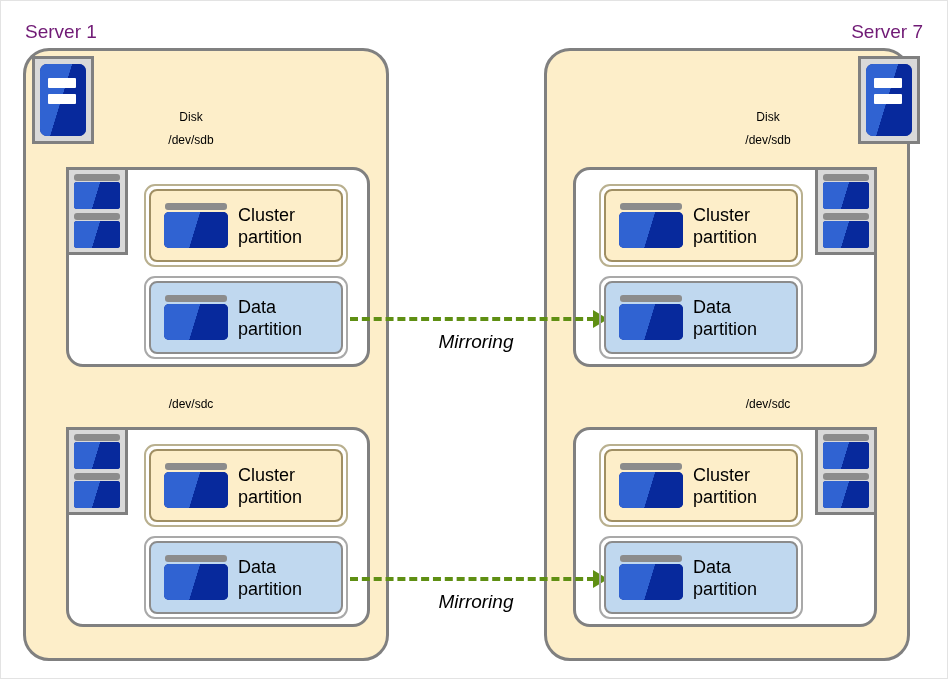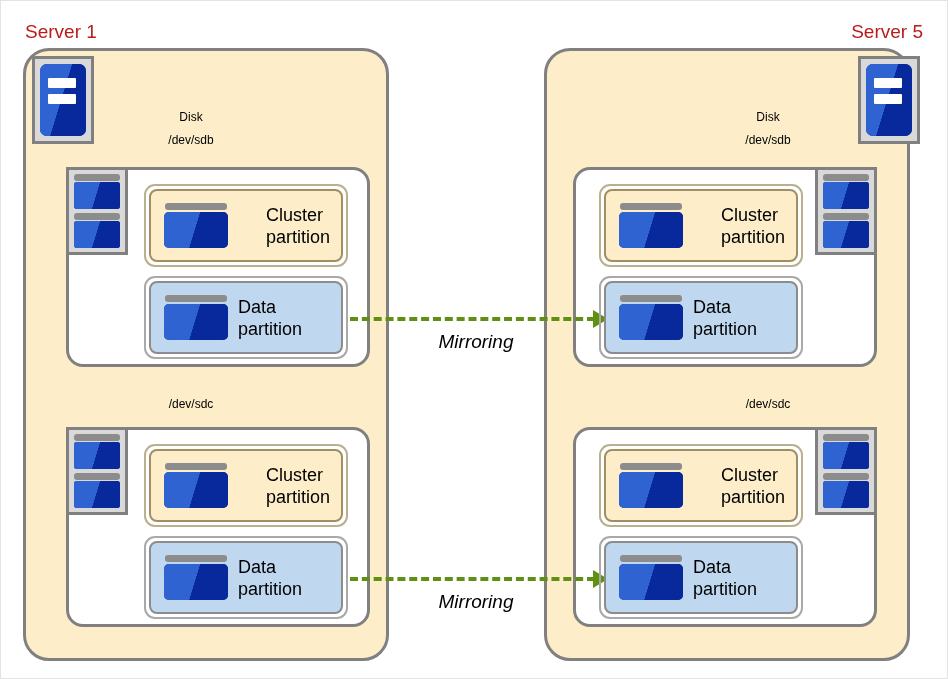--- a/index.html
+++ b/index.html
@@ -21,21 +21,21 @@
     position:absolute;
     background:#fdeec9;
     border:3px solid #808080;
     border-radius:26px;
     box-sizing:border-box;
   }
   .server-label{
     position:absolute;
     font-size:19px;
     line-height:22px;
-    color:#b91c1c;
+    color:#701a75;
     white-space:nowrap;
   }
 
   
   .server-icon{
     position:absolute;
     width:62px;height:88px;
     background:#d9d9d9;
     border:3px solid #808080;
     box-sizing:border-box;
@@ -117,21 +117,21 @@
   }
   .partition .inner{
     width:100%;height:100%;
     box-sizing:border-box;
     border-radius:8px;
     display:flex;align-items:center;
     padding-left:13px;
   }
   .partition.cluster{border-color:#b9b08f;}
   .partition.cluster .inner{
-    background:#fdeec9;border:2px solid #a08f63;gap:28px;
+    background:#fdeec9;border:2px solid #a08f63;
   }
   .partition.data{border-color:#a9a9a9;}
   .partition.data .inner{
     background:#c0d8ef;border:2px solid #8c8c8c;
   }
 
   
   .part-icon{
     position:relative;
     width:64px;height:45px;
@@ -277,21 +277,21 @@
         <div class="cap"></div>
         <div class="face"></div>
       </div>
       <div class="part-text">
         <div>Data</div>
         <div>partition</div>
       </div>
     </div>
   </div>
 
-  <div class="server-label" style="right:24px;top:20px;">Server 5</div>
+  <div class="server-label" style="right:24px;top:20px;">Server 7</div>
 
   <div class="server-panel" style="left:543px;top:47px;width:366px;height:613px;"></div>
 
   <div class="server-icon" style="left:857px;top:55px;">
     <div class="body">
       <div class="bar b1"></div>
       <div class="bar b2"></div>
     </div>
   </div>
 

